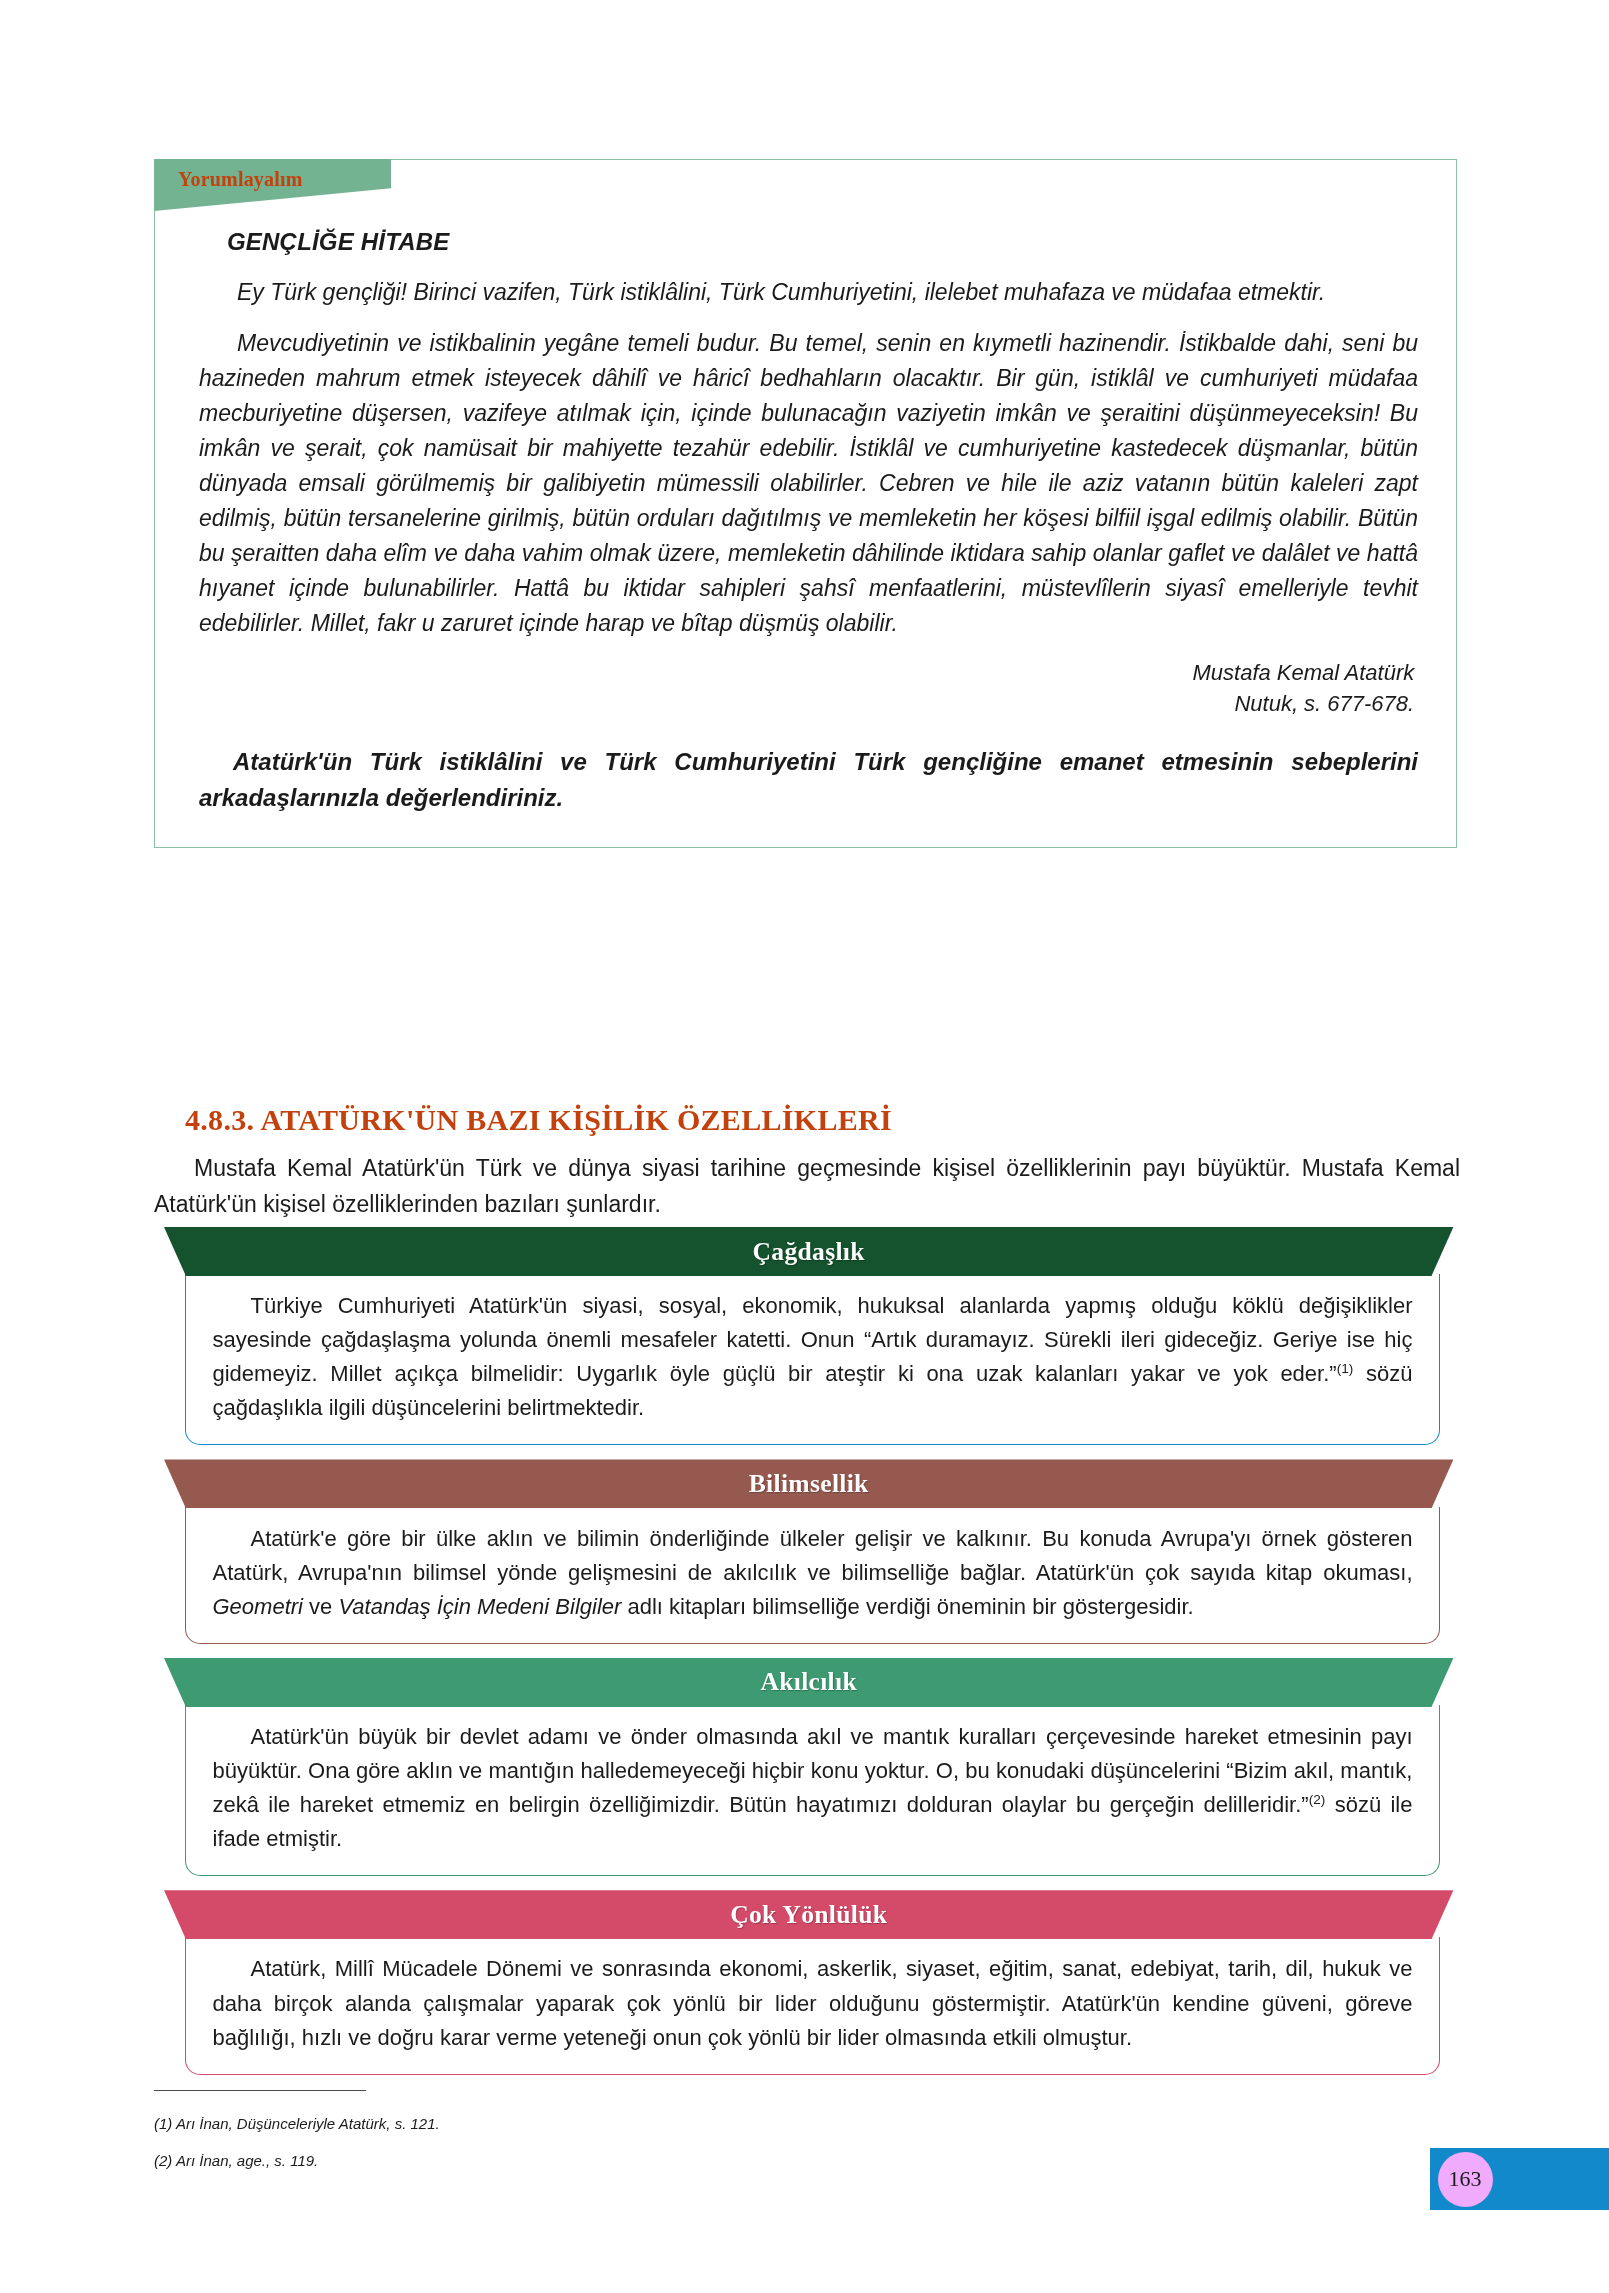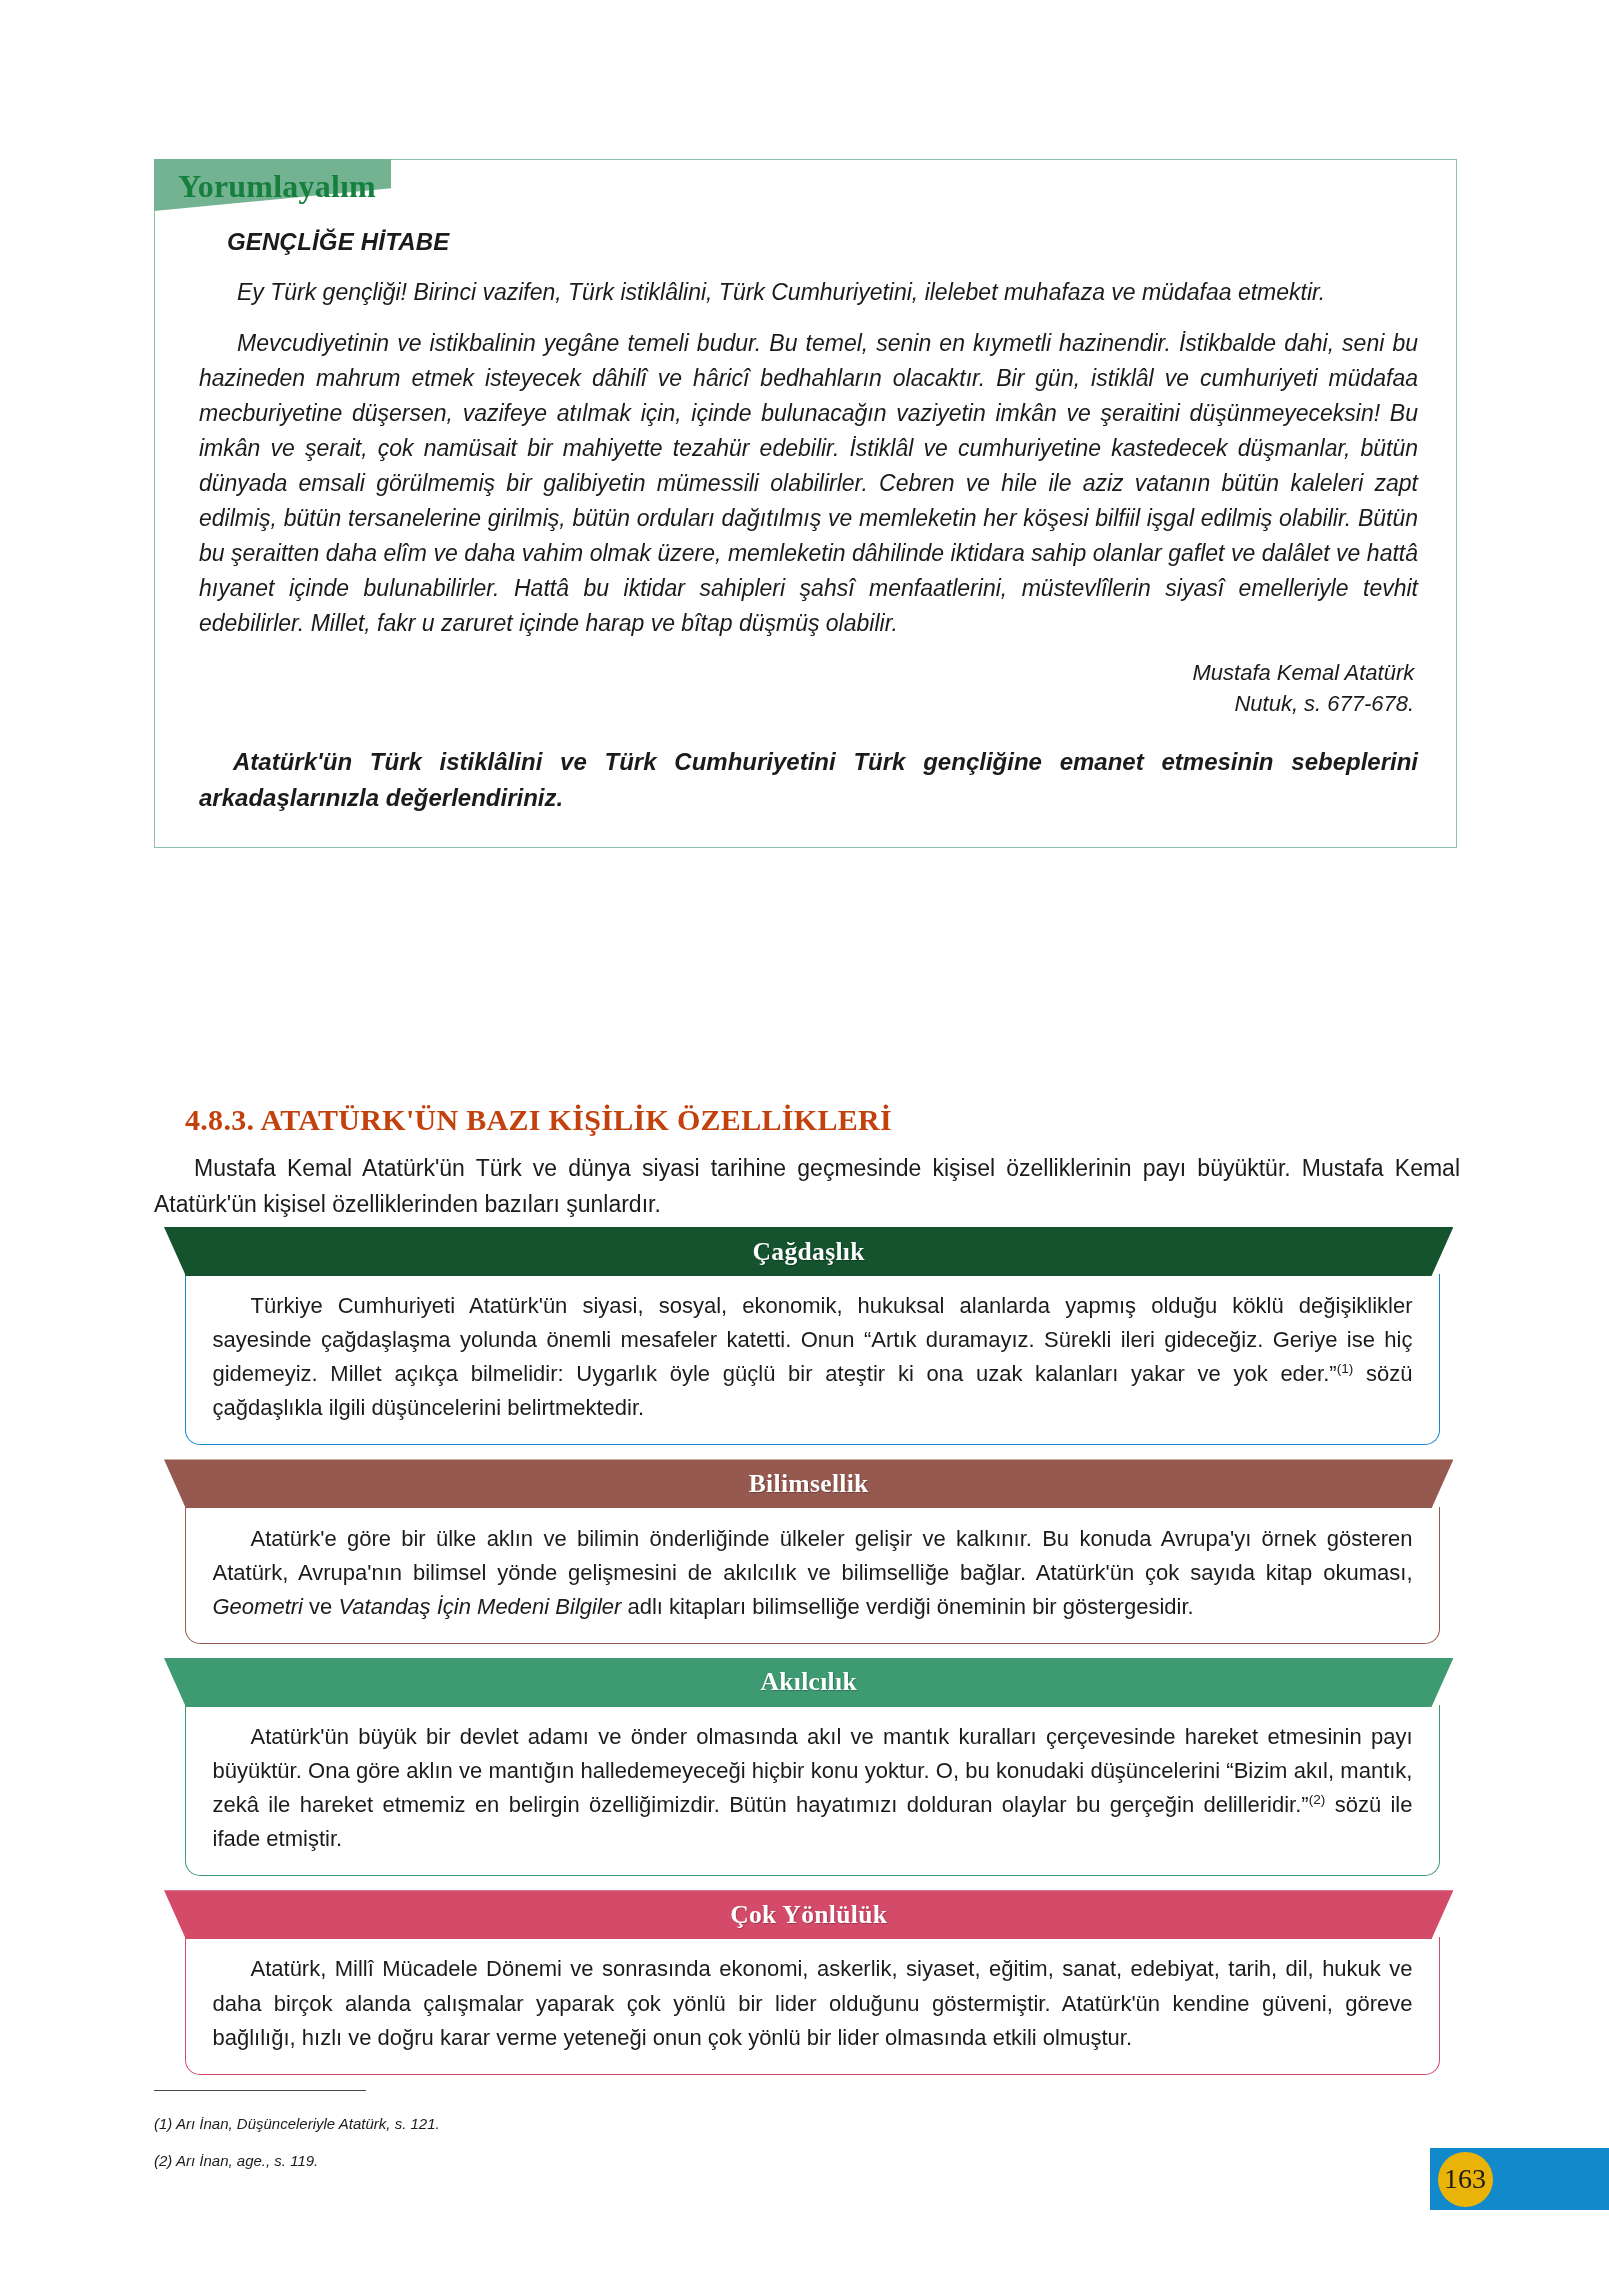--- a/index.html
+++ b/index.html
@@ -46,23 +46,23 @@
     width: 237px;
     height: 52px;
     background: #74b392;
     -webkit-clip-path: polygon(0 0, 100% 0, 100% 56%, 0 100%);
     clip-path: polygon(0 0, 100% 0, 100% 56%, 0 100%);
   }
   .activity-tab-label {
     position: absolute;
     left: 23px;
     top: 7.6px;
-    color: #15803d;
-    font-family: "Liberation Serif", serif;
-    font-size: 32px;
+    color: #c2410c;
+    font-family: "Liberation Serif", serif;
+    font-size: 20px;
     font-weight: 700;
     letter-spacing: 0.2px;
   }
   .activity-inner {
     padding: 5.7px 38px 28px 44px;
   }
   .hitabe-title {
     font-style: italic;
     font-weight: 700;
     font-size: 24px;
@@ -190,23 +190,23 @@
     height: 62px;
     background: #1289cb;
     display: flex;
     align-items: center;
   }
   .page-badge-circle {
     width: 55px;
     height: 55px;
     margin-left: 7.6px;
     border-radius: 50%;
-    background: #eab308;
+    background: #f0abfc;
     color: #1b1b1b;
-    font-size: 28px;
+    font-size: 22px;
     font-family: "Liberation Serif", serif;
     display: flex;
     align-items: center;
     justify-content: center;
   }
 </style>
 </head>
 <body>
 
 <div class="page">

